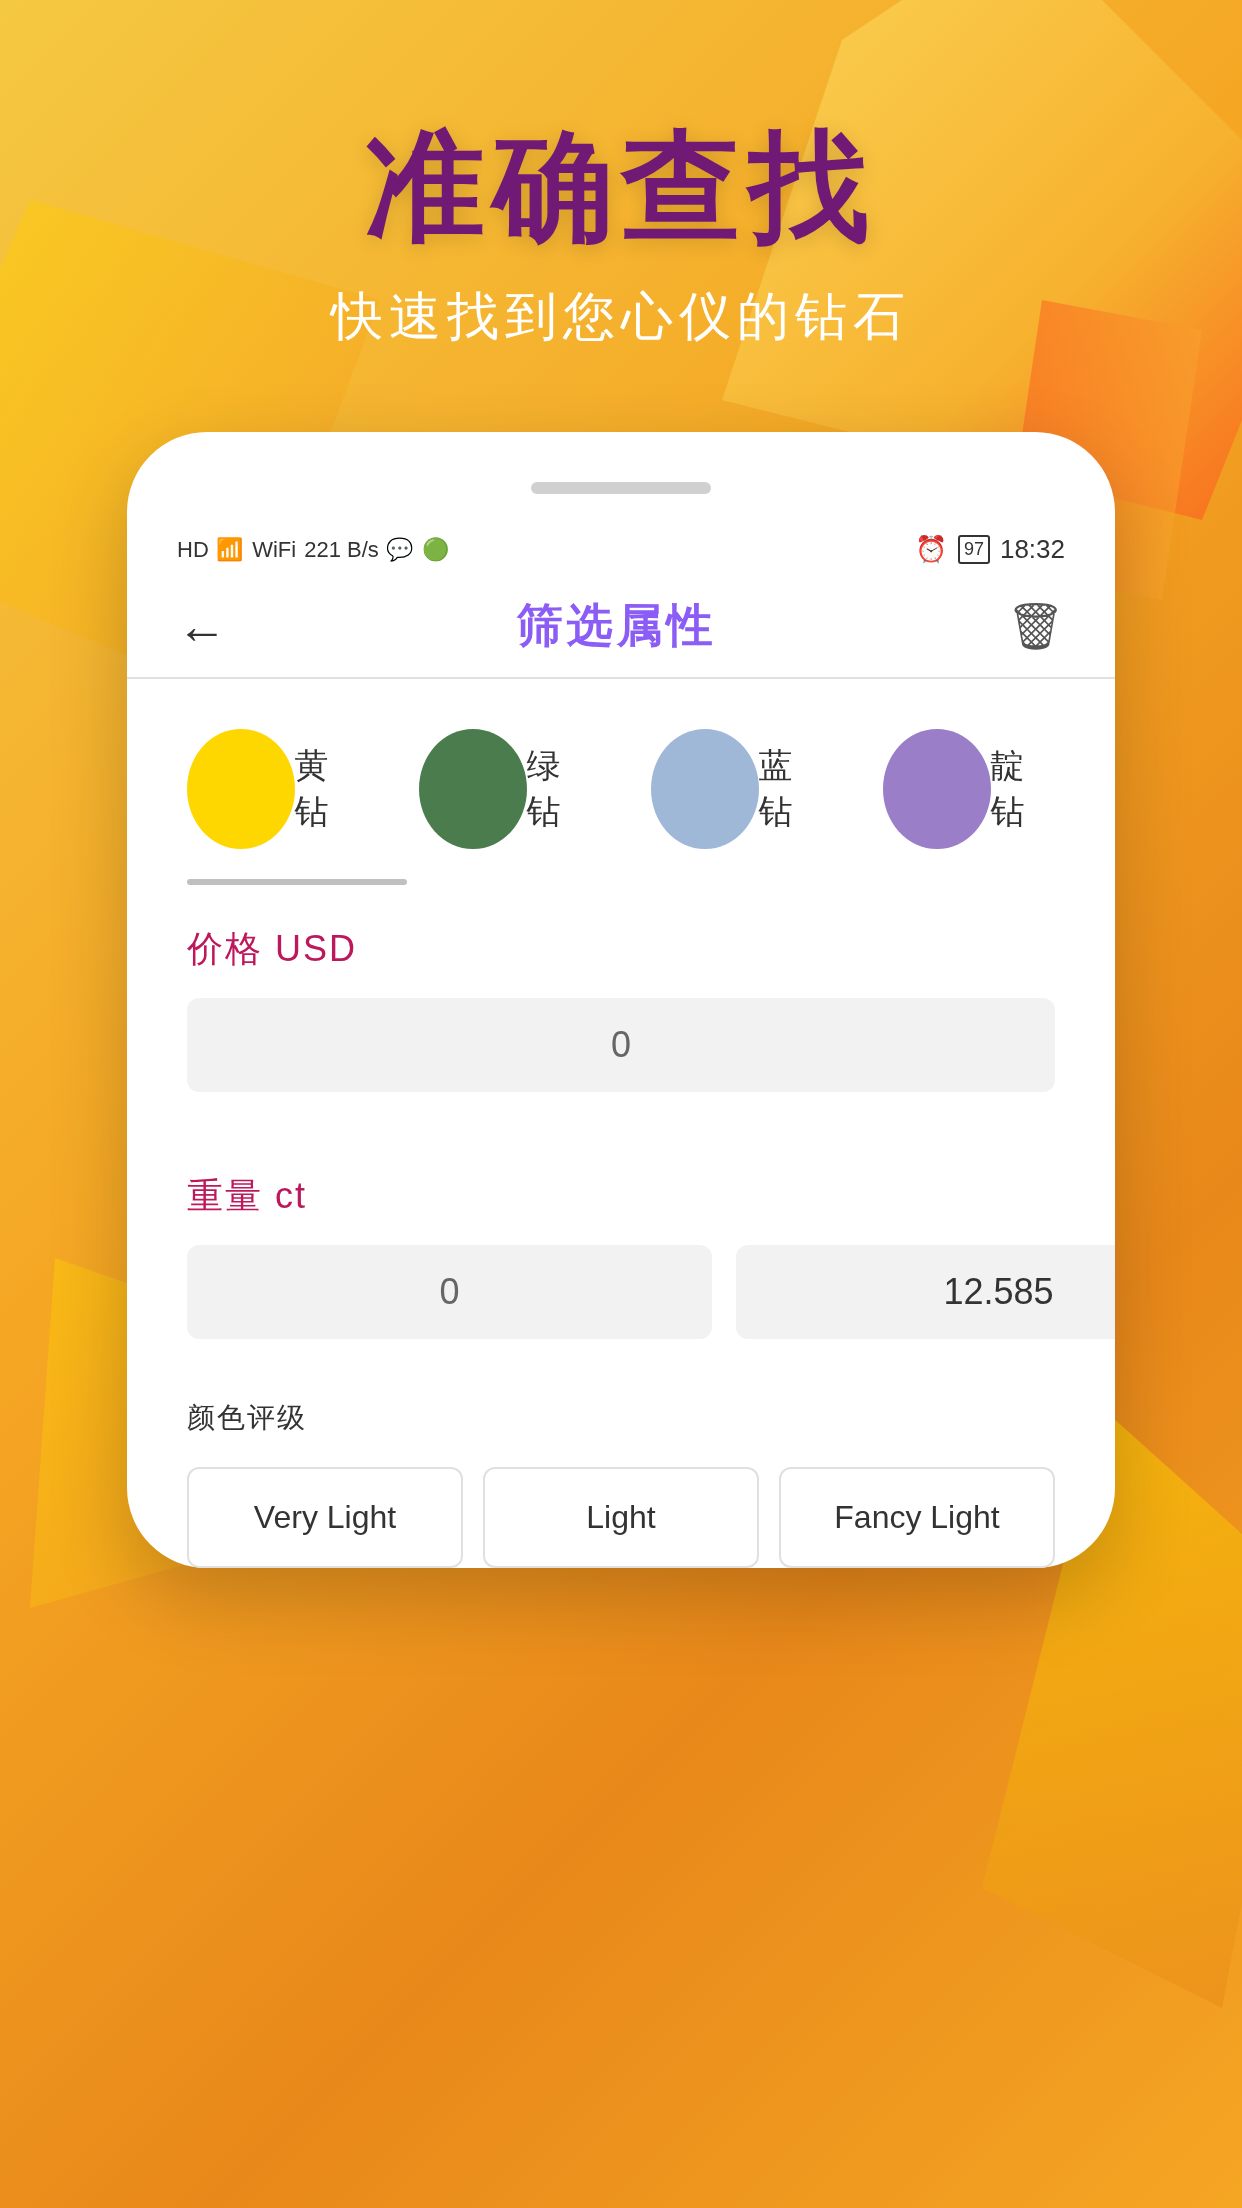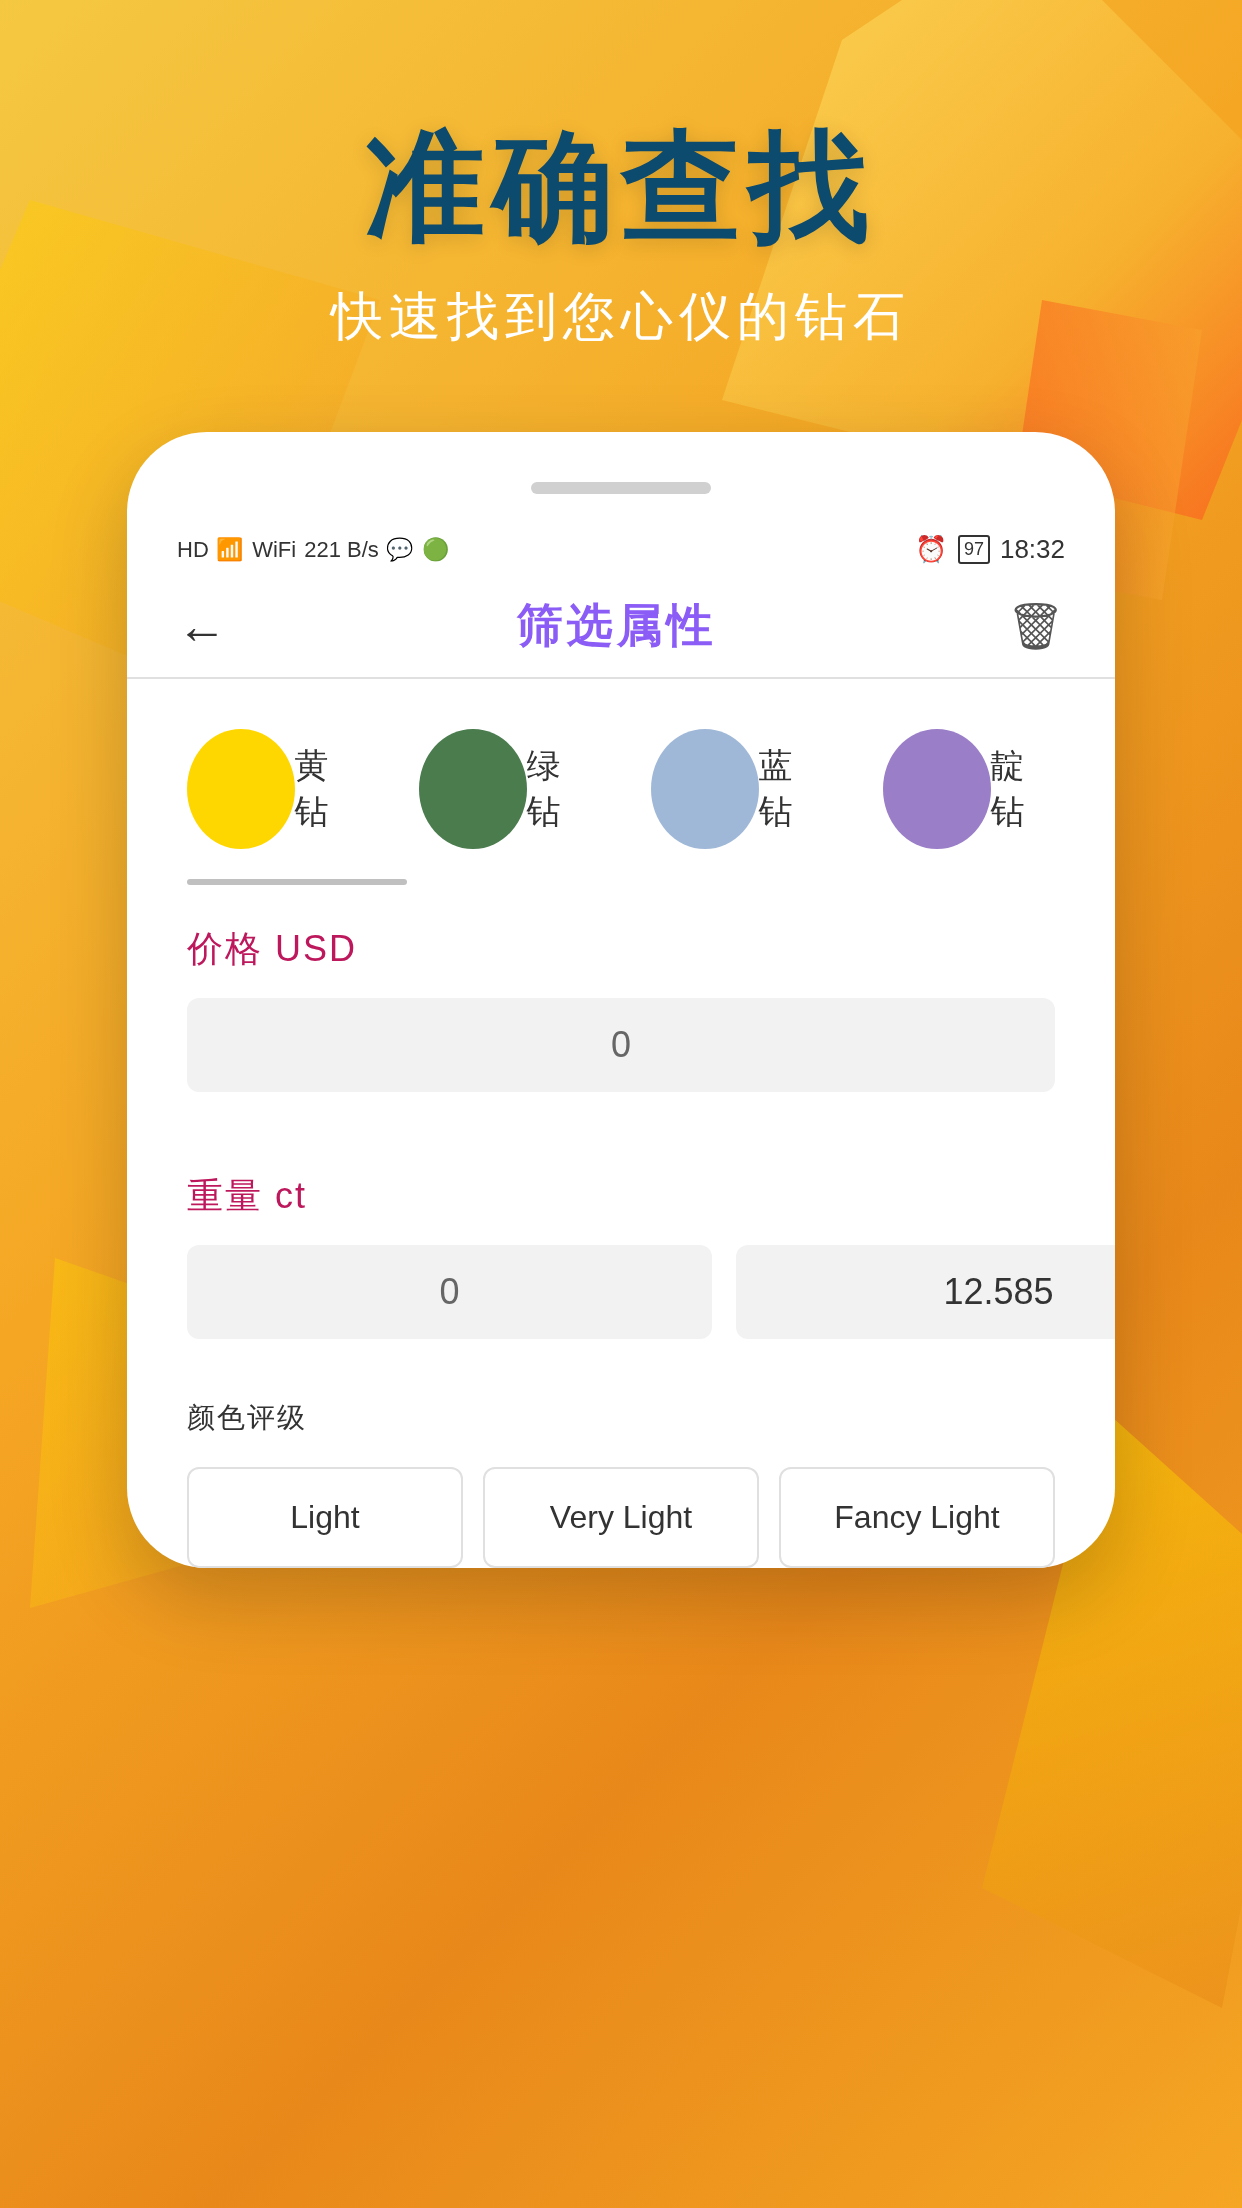--- a/index.html
+++ b/index.html
@@ -75,21 +75,21 @@
     .header-section {
       position: relative;
       z-index: 1;
       text-align: center;
       padding-top: 120px;
     }
 
     .header-title {
       font-size: 120px;
       font-weight: 900;
-      color: #0c4a6e;
+      color: #701a75;
       letter-spacing: 8px;
       line-height: 1.1;
       text-shadow: 0 4px 20px rgba(0,0,0,0.15);
     }
 
     .header-subtitle {
       font-size: 52px;
       color: #ffffff;
       margin-top: 30px;
       font-weight: 500;
@@ -363,19 +363,19 @@
     <div class="filter-title">重量 ct</div>
     <div class="filter-inputs">
       <input class="filter-input" type="text" readonly="" value="0" style="">
       <input class="filter-input value" type="text" readonly="" value="12.585" style="">
     </div>
   </div>
 
   <div class="color-grade-section">
     <div class="color-grade-title">颜色评级</div>
     <div class="color-grade-options">
+      <div class="color-grade-item">Very Light</div>
       <div class="color-grade-item">Light</div>
-      <div class="color-grade-item">Very Light</div>
       <div class="color-grade-item">Fancy Light</div>
     </div>
   </div>
 
 </div>
 
 </body></html>

